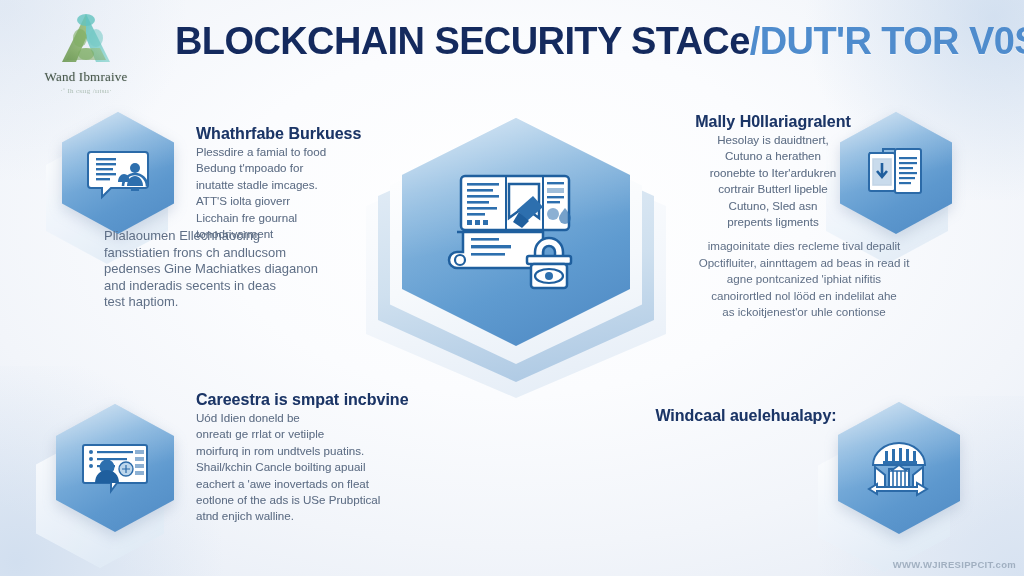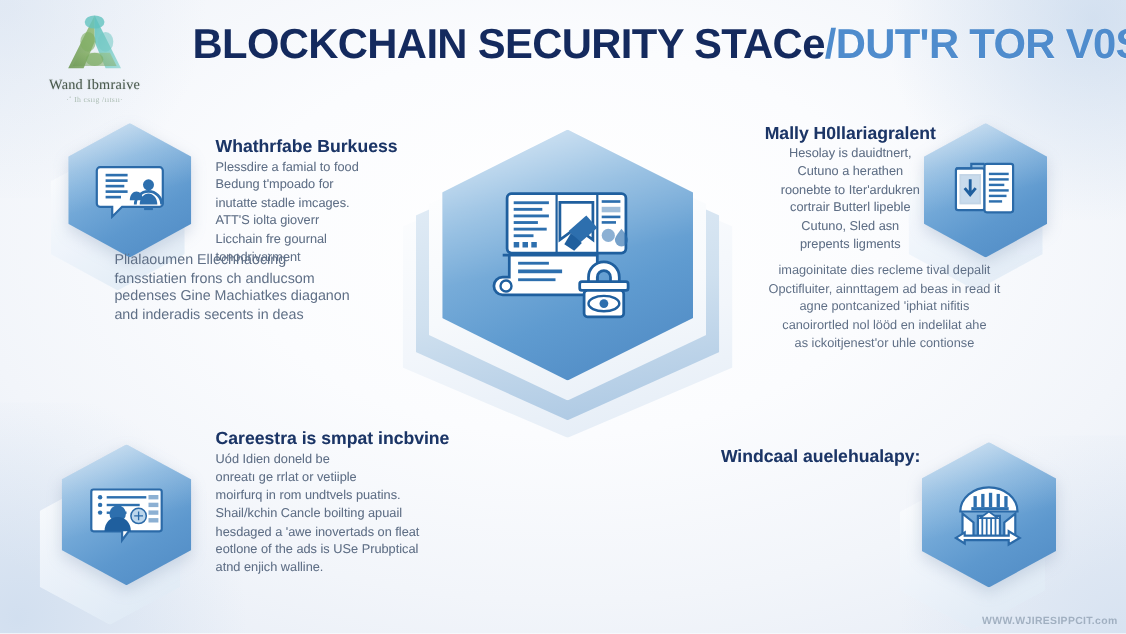--- a/index.html
+++ b/index.html
@@ -333,20 +333,21 @@
       <div>ATT'S iolta gioverr</div>
       <div>Licchain fre gournal</div>
       <div>tonodrivarment</div>
     </div>
   </div>
   <div class="tl-wide">
     <div>Plialaoumen Ellechhaocing</div>
     <div>fansstiatien frons ch andlucsom</div>
     <div>pedenses Gine Machiatkes diaganon</div>
     <div>and inderadis secents in deas</div>
+    <div>test haptiom.</div>
   </div>
 
   <div class="block blk-tr">
     <div class="blk-head">Mally H0llariagralent</div>
     <div class="blk-body">
       <div>Hesolay is dauidtnert,</div>
       <div>Cutuno a herathen</div>
       <div>roonebte to Iter'ardukren</div>
       <div>cortrair Butterl lipeble</div>
       <div>Cutuno, Sled asn</div>
@@ -361,21 +362,21 @@
     <div>as ickoitjenest'or uhle contionse</div>
   </div>
 
   <div class="block blk-bl">
     <div class="blk-head">Careestra is smpat incbvine</div>
     <div class="blk-body">
       <div>Uód Idien doneld be</div>
       <div>onreatı ge rrlat or vetiiple</div>
       <div>moirfurq in rom undtvels puatins.</div>
       <div>Shail/kchin Cancle boilting аpuail</div>
-      <div>hesdaged a 'awe inovertads on fleat</div>
+      <div>eachert a 'awe inovertads on fleat</div>
       <div>eotlone of the ads is USe Prubptical</div>
       <div>atnd enjich walline.</div>
     </div>
   </div>
 
   <div class="block blk-br">
     <div class="blk-head">Windcaal auelehualapy:</div>
   </div>
 
   <div class="watermark">WWW.WJIRESIPPCIT.com</div>

